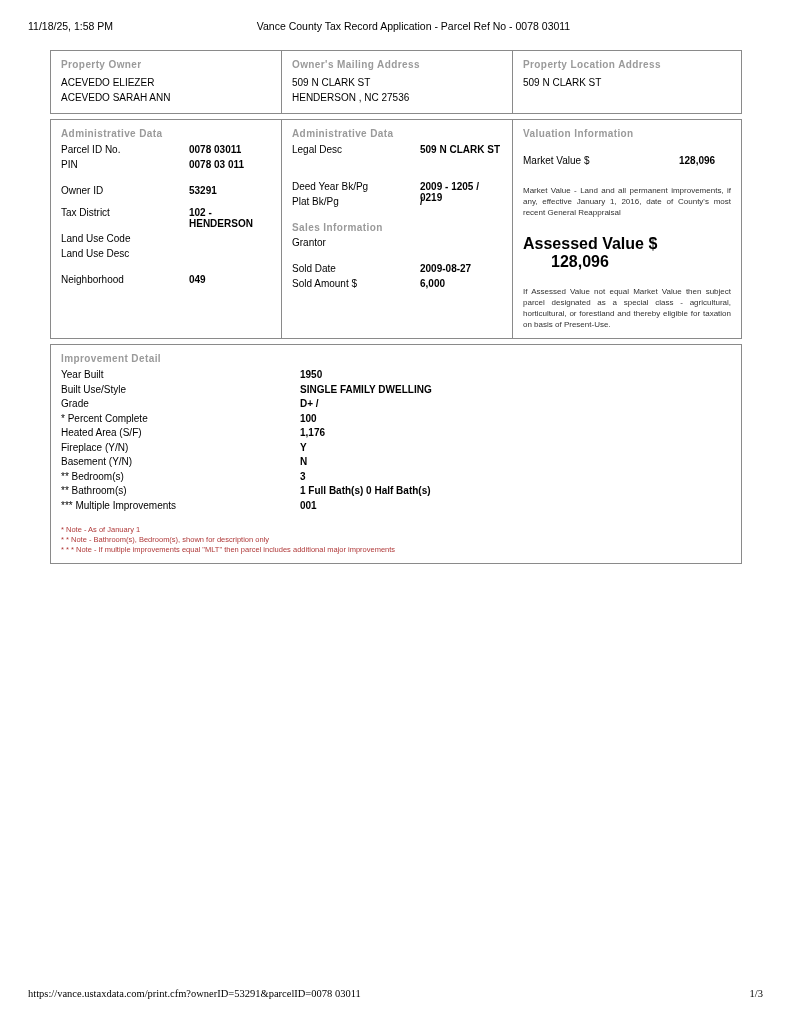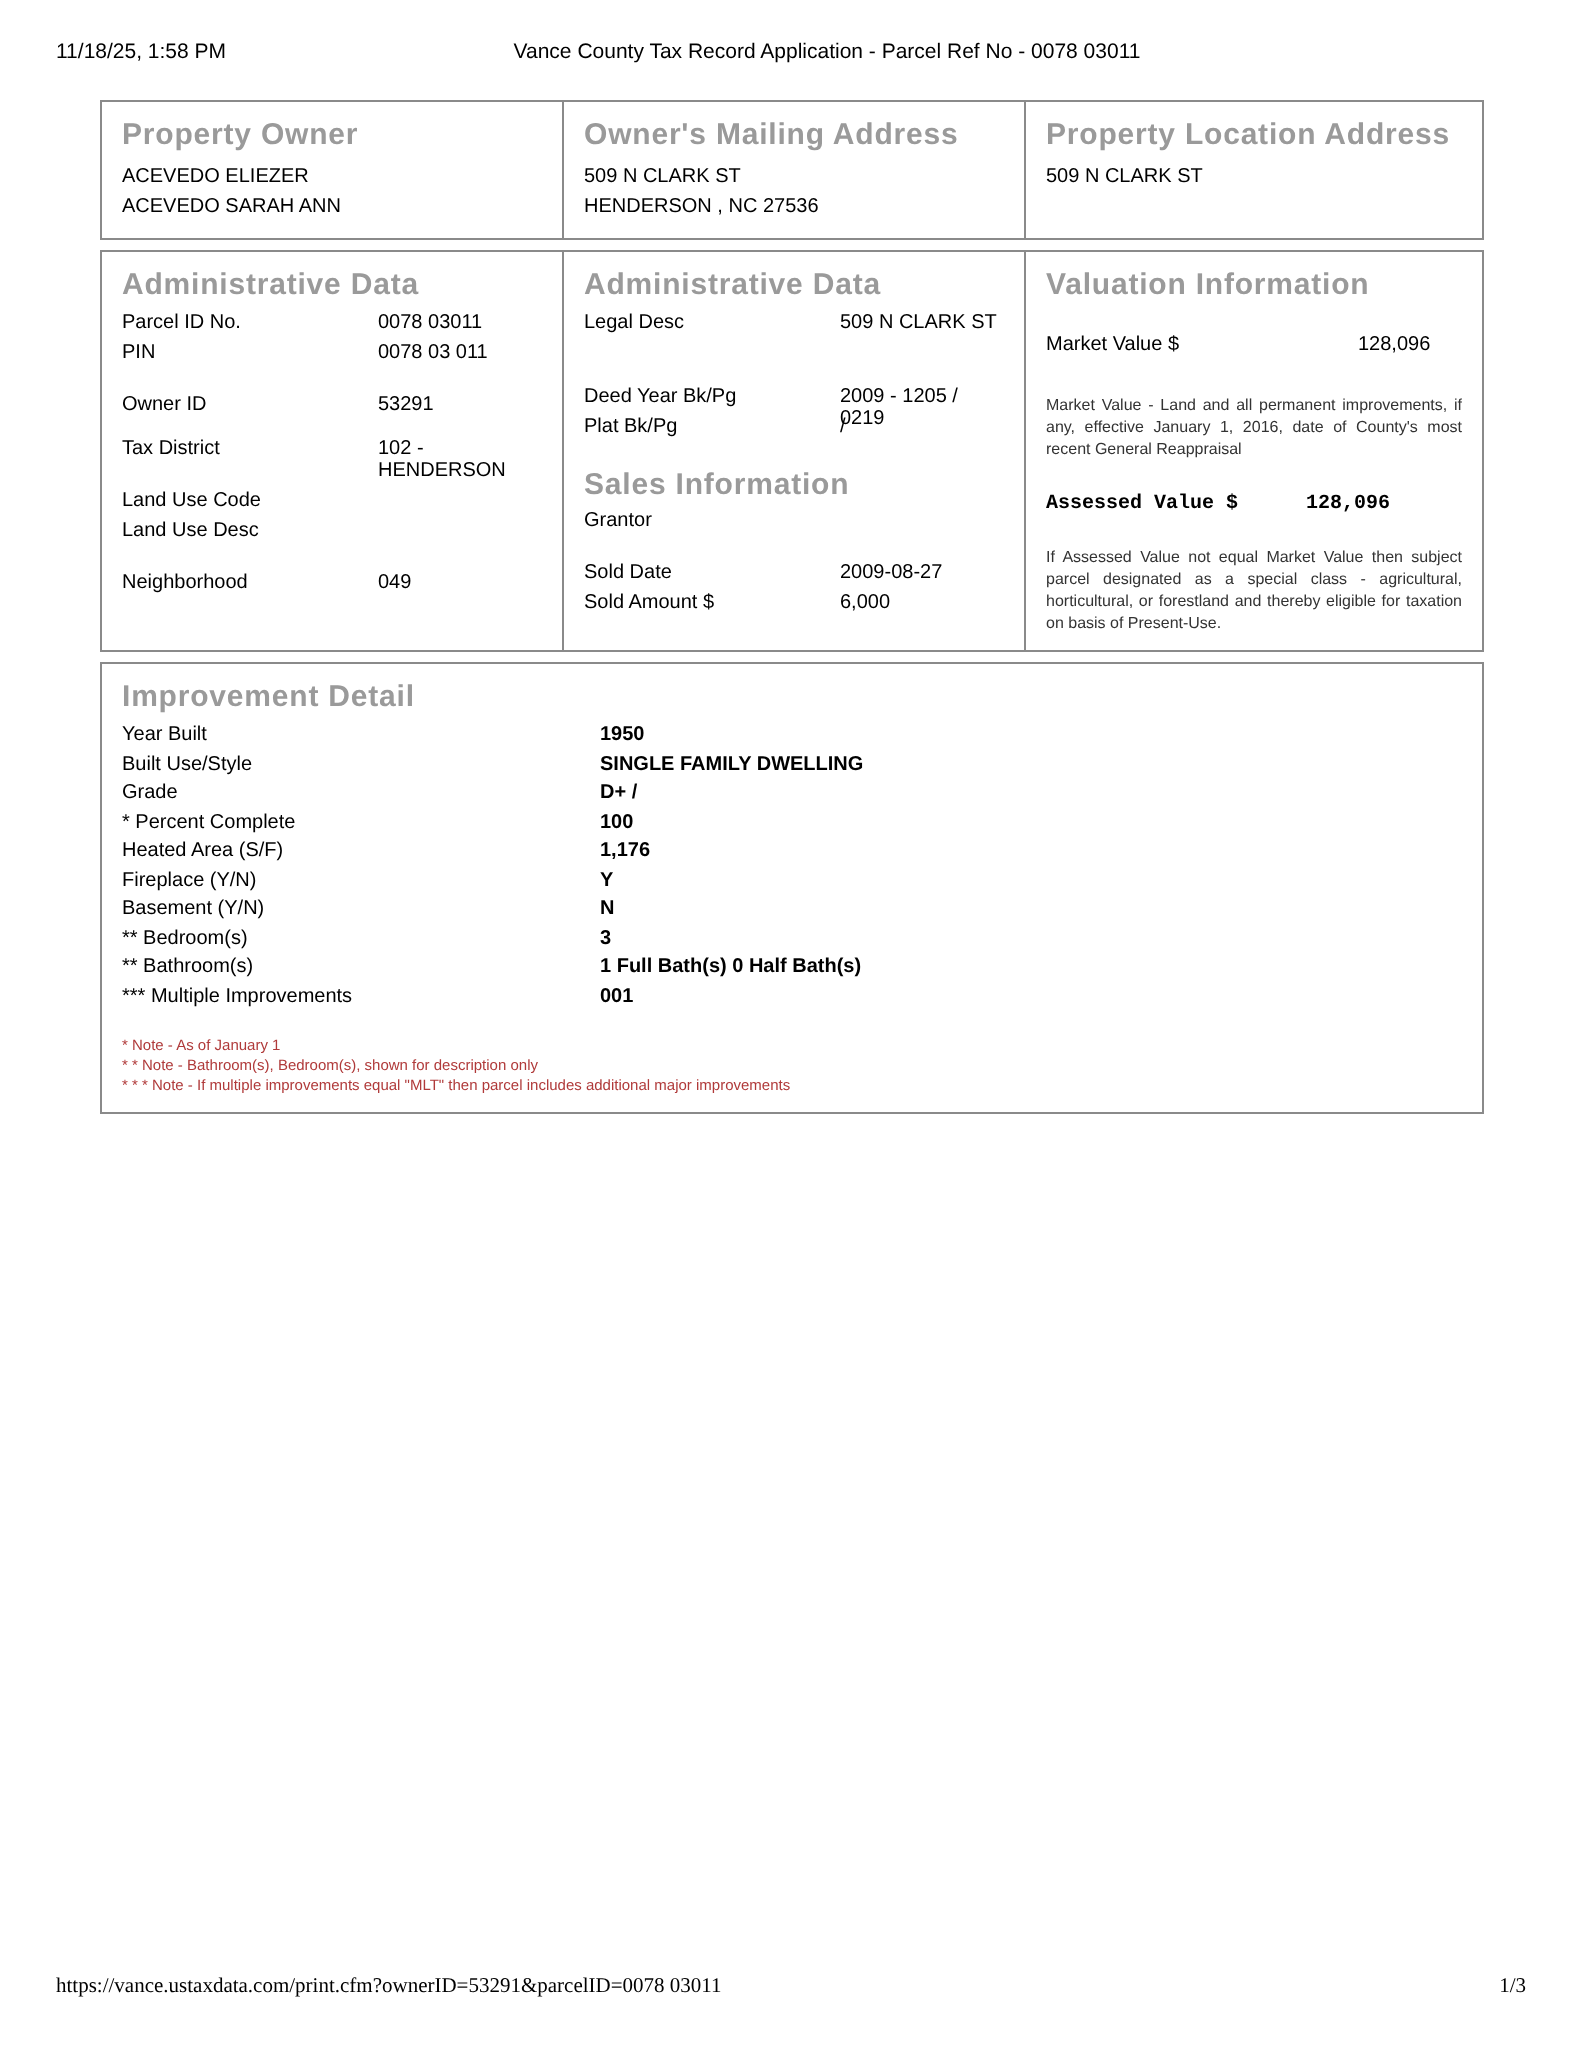--- a/index.html
+++ b/index.html
@@ -84,21 +84,21 @@
     margin-bottom: 5px;
   }
   .cell {
     box-sizing: border-box;
     padding: 8px 10px 8px 10px;
     position: relative;
   }
   .cell.divider-right { border-right: 1px solid #8a8a8a; }
 
   .sect-title {
-    font-size: 15px;
+    font-size: 10px;
     font-weight: bold;
     color: #9a9a9a;
     letter-spacing: .4px;
     margin-bottom: 5px;
     white-space: nowrap;
   }
   .line {
     font-size: 10px;
     line-height: 15px;
     white-space: nowrap;
@@ -111,34 +111,33 @@
   .b1-c2 { width: 231px; }
   .b1-c3 { width: 228px; }
 
   
   .b2-c1 { width: 231px; }
   .b2-c2 { width: 231px; }
   .b2-c3 { width: 228px; }
 
   .kv { position: relative; height: 15px; font-size: 10px; }
   .kv .k { position: absolute; left: 0; top: 0; }
-  .kv .v { position: absolute; top: 0; font-weight: normal; padding-left: 36px; }
+  .kv .v { position: absolute; top: 0; font-weight: bold; padding-left: 36px; }
 
   .note {
     font-size: 8px;
     line-height: 11px;
     color: #333;
     text-align: justify;
     margin-top: 4px;
   }
   .val-assessed {
-    font-size: 10px;
+    font-size: 16px;
     font-weight: bold;
     margin-top: 6px;
-    font-family: Liberation Mono, monospace;
   }
   .val-assessed .amt { margin-left: 28px; }
 
   
   .b3 { width: 692px; padding: 8px 10px 8px 10px; }
   .imp-row { position: relative; height: 14.5px; font-size: 10px; }
   .imp-row .k { position: absolute; left: 0; top: 0; }
   .imp-row .v { position: absolute; left: 239px; top: 0; font-weight: bold; }
   .foot-note {
     font-size: 7.5px;

